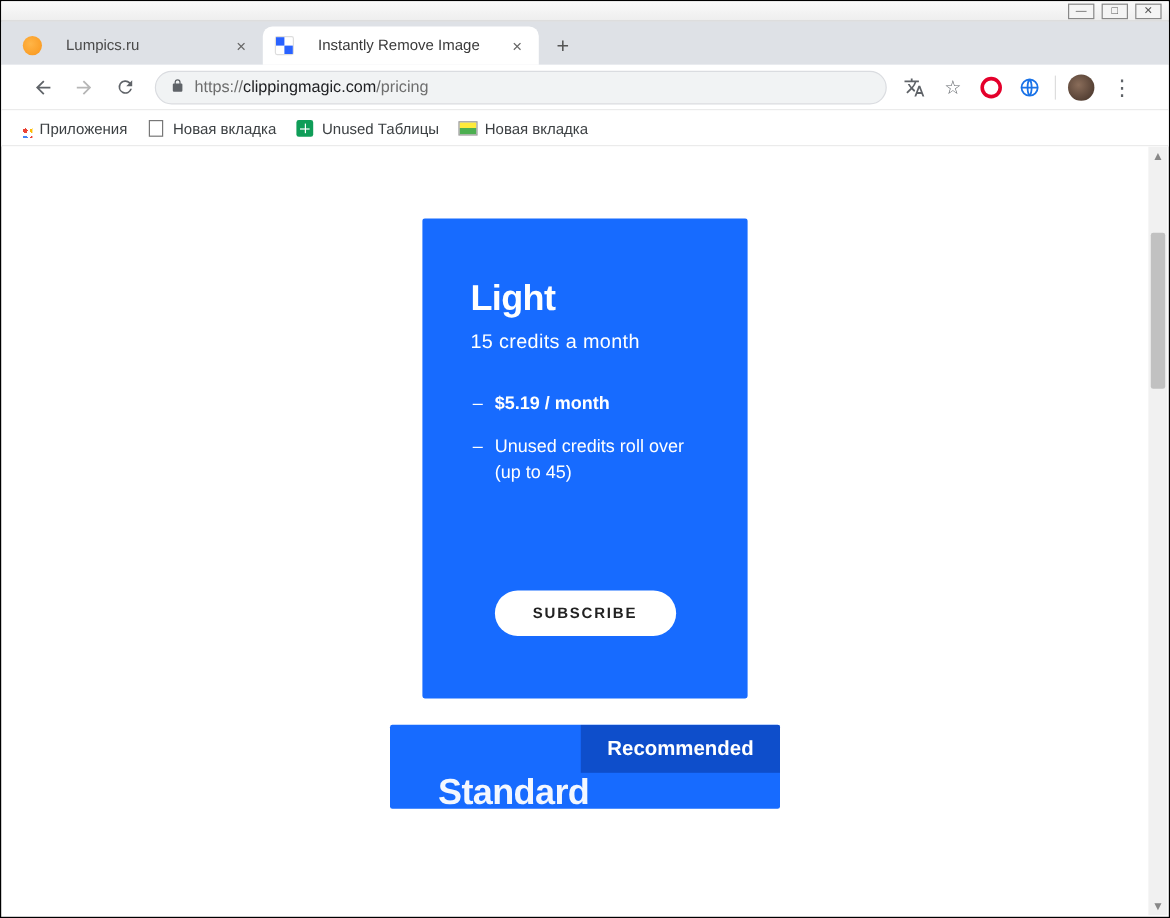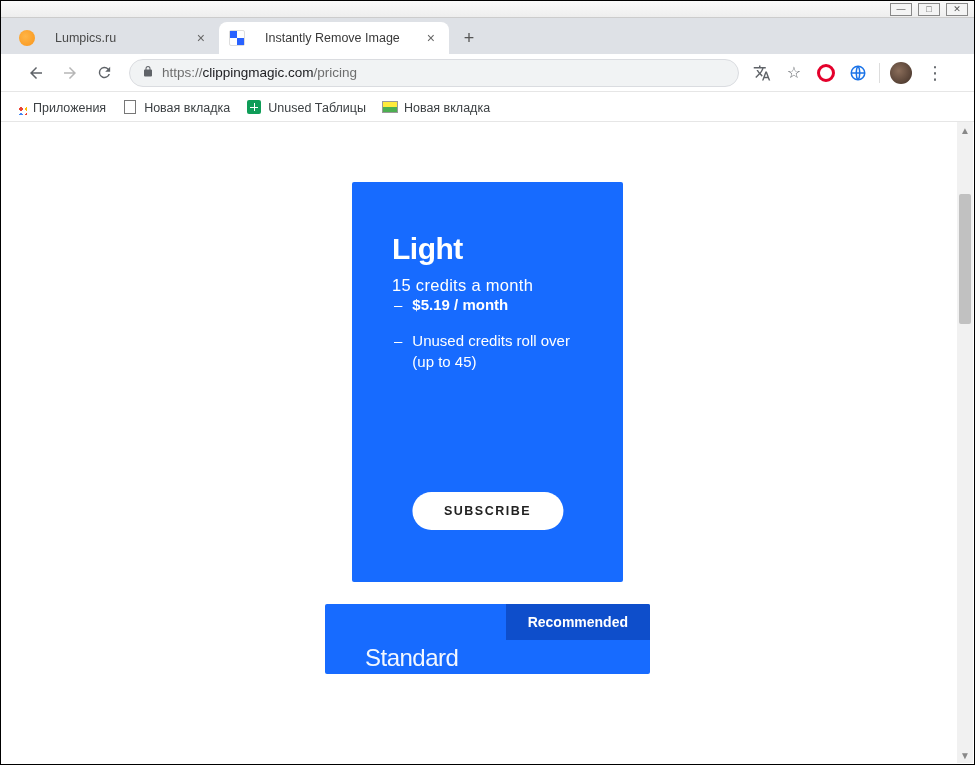--- a/index.html
+++ b/index.html
@@ -274,20 +274,21 @@
       position: relative;
     }
     .card-title {
       font-size: 30px;
       font-weight: 700;
       margin-bottom: 10px;
       letter-spacing: -0.5px;
     }
     .card-sub {
       font-size: 16.5px;
+      margin-bottom: 32px;
       letter-spacing: 0.3px;
     }
     .card-list {
       font-size: 15px;
       line-height: 1.35;
     }
     .card-list .li {
       display: flex;
       gap: 10px;
       margin-bottom: 16px;
@@ -318,27 +319,27 @@
       border-radius: 2px;
       position: relative;
       height: 70px;
       overflow: hidden;
     }
     .rec-badge {
       position: absolute;
       top: 0; right: 0;
       background: #0e4ecb;
       color: #fff;
-      font-size: 14px;
+      font-size: 17px;
       font-weight: 700;
       padding: 10px 22px;
     }
     .card2-title {
-      font-size: 24px;
-      font-weight: 400;
+      font-size: 30px;
+      font-weight: 700;
       letter-spacing: -0.5px;
       margin-top: 22px;
       opacity: 0.95;
     }
   </style>
 </head>
 <body>
 
 <div class="window-titlebar">
   <div class="win-btn">—</div>

